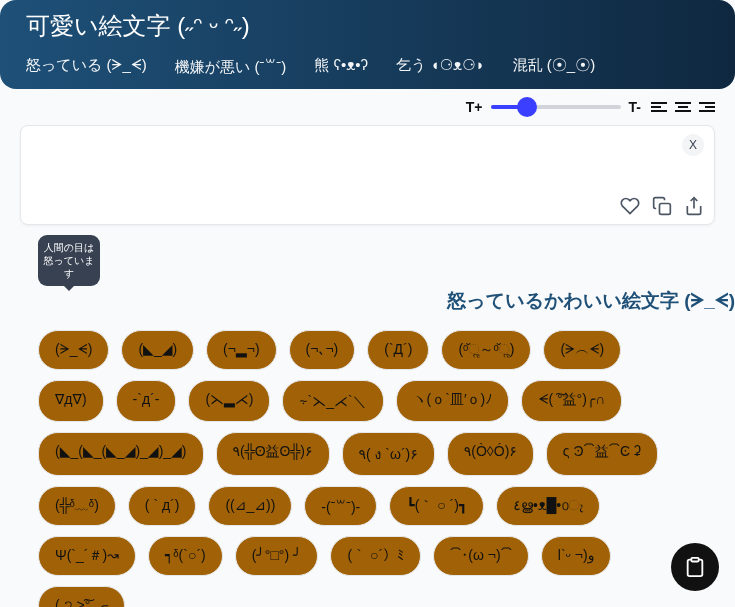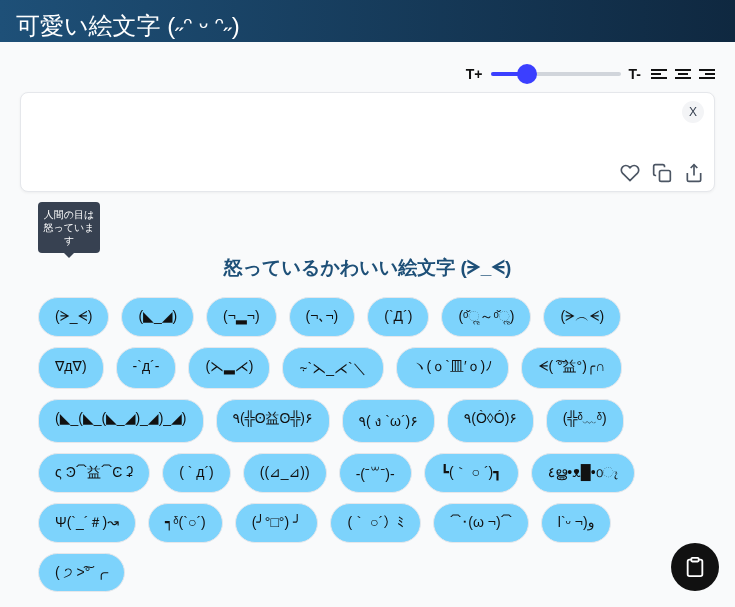--- a/index.html
+++ b/index.html
@@ -1,48 +1,55 @@
 <!DOCTYPE html>
 <html><head>
 <meta charset="utf-8">
 <style>
 * { margin: 0; padding: 0; box-sizing: border-box; }
 body { font-family: -apple-system, BlinkMacSystemFont, "Segoe UI", sans-serif; background: #f9fafb; width: 735px; height: 607px; overflow: hidden; }
-.header { background: linear-gradient(to right, #1e5078, #0f2840); color: white; padding: 10px 16px 0; }
+.header { background: linear-gradient(to right, #1e5078, #0f2840); color: white; padding: 10px 26px 0; border-radius: 16px; }
 .title { font-size: 24px; font-weight: 400; margin-bottom: 14px; }
 .tabs { display: flex; gap: 28px; font-size: 15px; padding-bottom: 12px; overflow: hidden; white-space: nowrap; }
 .tab { cursor: pointer; opacity: 0.95; }
 .toolbar { display: flex; align-items: center; justify-content: flex-end; gap: 10px; padding: 10px 20px; }
 .slider-wrap { display: flex; align-items: center; gap: 8px; }
 .slider-label { font-size: 14px; font-weight: 600; color: #111; }
 .slider { position: relative; width: 130px; height: 4px; background: #d1d5db; border-radius: 2px; }
 .slider-fill { position: absolute; left: 0; top: 0; height: 4px; width: 28%; background: #3b3fff; border-radius: 2px; }
 .slider-thumb { position: absolute; left: 28%; top: 50%; transform: translate(-50%, -50%); width: 20px; height: 20px; background: #3b3fff; border-radius: 50%; }
 .align-icons { display: flex; gap: 8px; }
 .align-icon { display: flex; flex-direction: column; gap: 2px; width: 16px; cursor: pointer; }
 .align-icon span { height: 2px; background: #111; }
 .al span:nth-child(2) { width: 60%; }
 .ac span:nth-child(2) { width: 60%; margin: 0 auto; }
 .ar span:nth-child(2) { width: 60%; margin-left: auto; }
 .editor-box { margin: 0 20px 10px; background: white; border: 1px solid #e5e7eb; border-radius: 8px; padding: 12px; height: 100px; position: relative; box-shadow: 0 1px 3px rgba(0,0,0,0.05); }
 .close-btn { position: absolute; top: 8px; right: 10px; width: 22px; height: 22px; border-radius: 50%; background: #f3f4f6; display: flex; align-items: center; justify-content: center; font-size: 12px; cursor: pointer; color: #374151; }
 .editor-actions { position: absolute; bottom: 8px; right: 10px; display: flex; gap: 12px; color: #4b5563; }
 .editor-actions svg { cursor: pointer; }
-.tooltip { background: #374151; color: white; font-size: 10px; padding: 6px 4px; border-radius: 4px; text-align: center; width: 62px; margin-left: 38px; position: relative; line-height: 1.3; }
+.tooltip { background: #374151; color: white; font-size: 10px; padding: 6px 4px; border-radius: 9px; text-align: center; width: 62px; margin-left: 38px; position: relative; line-height: 1.3; }
 .tooltip::after { content: ''; position: absolute; bottom: -5px; left: 50%; transform: translateX(-50%); border: 5px solid transparent; border-top-color: #374151; border-bottom: none; }
-.section-title { text-align: center; color: #1e5078; font-size: 19px; font-weight: 600; margin: 2px 0 16px; }
+.section-title { text-align: right; color: #1e5078; font-size: 19px; font-weight: 600; margin: 2px 0 16px; }
 .chips { display: flex; flex-wrap: wrap; gap: 10px 12px; padding: 0 38px; }
-.chip { background: #7dd3fc; border: 1px solid #e5e7eb; border-radius: 20px; padding: 10px 16px; font-size: 14px; cursor: pointer; white-space: nowrap; color: #111; }
+.chip { background: #a16207; border: 1px solid #e5e7eb; border-radius: 20px; padding: 10px 16px; font-size: 14px; cursor: pointer; white-space: nowrap; color: #111; }
 .fab { position: fixed; bottom: 16px; right: 16px; width: 48px; height: 48px; background: #111; border-radius: 50%; display: flex; align-items: center; justify-content: center; cursor: pointer; }
 </style>
 </head>
 <body>
 
 <div class="header">
   <div class="title">可愛い絵文字 (˶ᵔ ᵕ ᵔ˶)</div>
+  <div class="tabs">
+    <div class="tab">怒っている (ᗒ_ᗕ)</div>
+    <div class="tab">機嫌が悪い (ˉ꒳ˉ)</div>
+    <div class="tab">熊 ʕ•ᴥ•ʔ</div>
+    <div class="tab">乞う ◖⚆ᴥ⚆◗</div>
+    <div class="tab">混乱 (☉_☉)</div>
+  </div>
 </div>
 
 <div class="toolbar">
   <div class="slider-wrap">
     <span class="slider-label">T+</span>
     <div class="slider">
       <div class="slider-fill"></div>
       <div class="slider-thumb"></div>
     </div>
     <span class="slider-label">T-</span>
@@ -99,22 +106,22 @@
     <div class="chip">∇д∇)</div>
     <div class="chip">-`д´-</div>
     <div class="chip">(⋋▂⋌)</div>
     <div class="chip">⸟`⋋_⋌`＼</div>
     <div class="chip">ヽ(ｏ`皿′ｏ)ﾉ</div>
     <div class="chip">ᗕ( ͠°益°)╭∩</div>
     <div class="chip">(◣_(◣_(◣_◢)_◢)_◢)</div>
     <div class="chip">٩(╬ʘ益ʘ╬)۶</div>
     <div class="chip">٩( ง `ω´)۶</div>
     <div class="chip">٩(Ò◊Ó)۶</div>
+    <div class="chip">ς Ͽ⏠益⏠Ͼ ʡ</div>
     <div class="chip">(╬ᵟ﹏ᵟ)</div>
-    <div class="chip">ς Ͽ⏠益⏠Ͼ ʡ</div>
     <div class="chip">( ` д´)</div>
     <div class="chip">((⊿_⊿))</div>
     <div class="chip">-(ˉ꒳ˉ)-</div>
     <div class="chip">┗(｀ ○ ´)┓</div>
     <div class="chip">٤ൠ•ᴥ█•൦ෑ</div>
     <div class="chip">Ψ(`_´＃)↝</div>
     <div class="chip">┑ᵟ(`○´)</div>
     <div class="chip">(╯°□°) ╯</div>
     <div class="chip">(｀ ○´）ﾐ</div>
     <div class="chip">⏠･(ω ¬)⏠</div>

